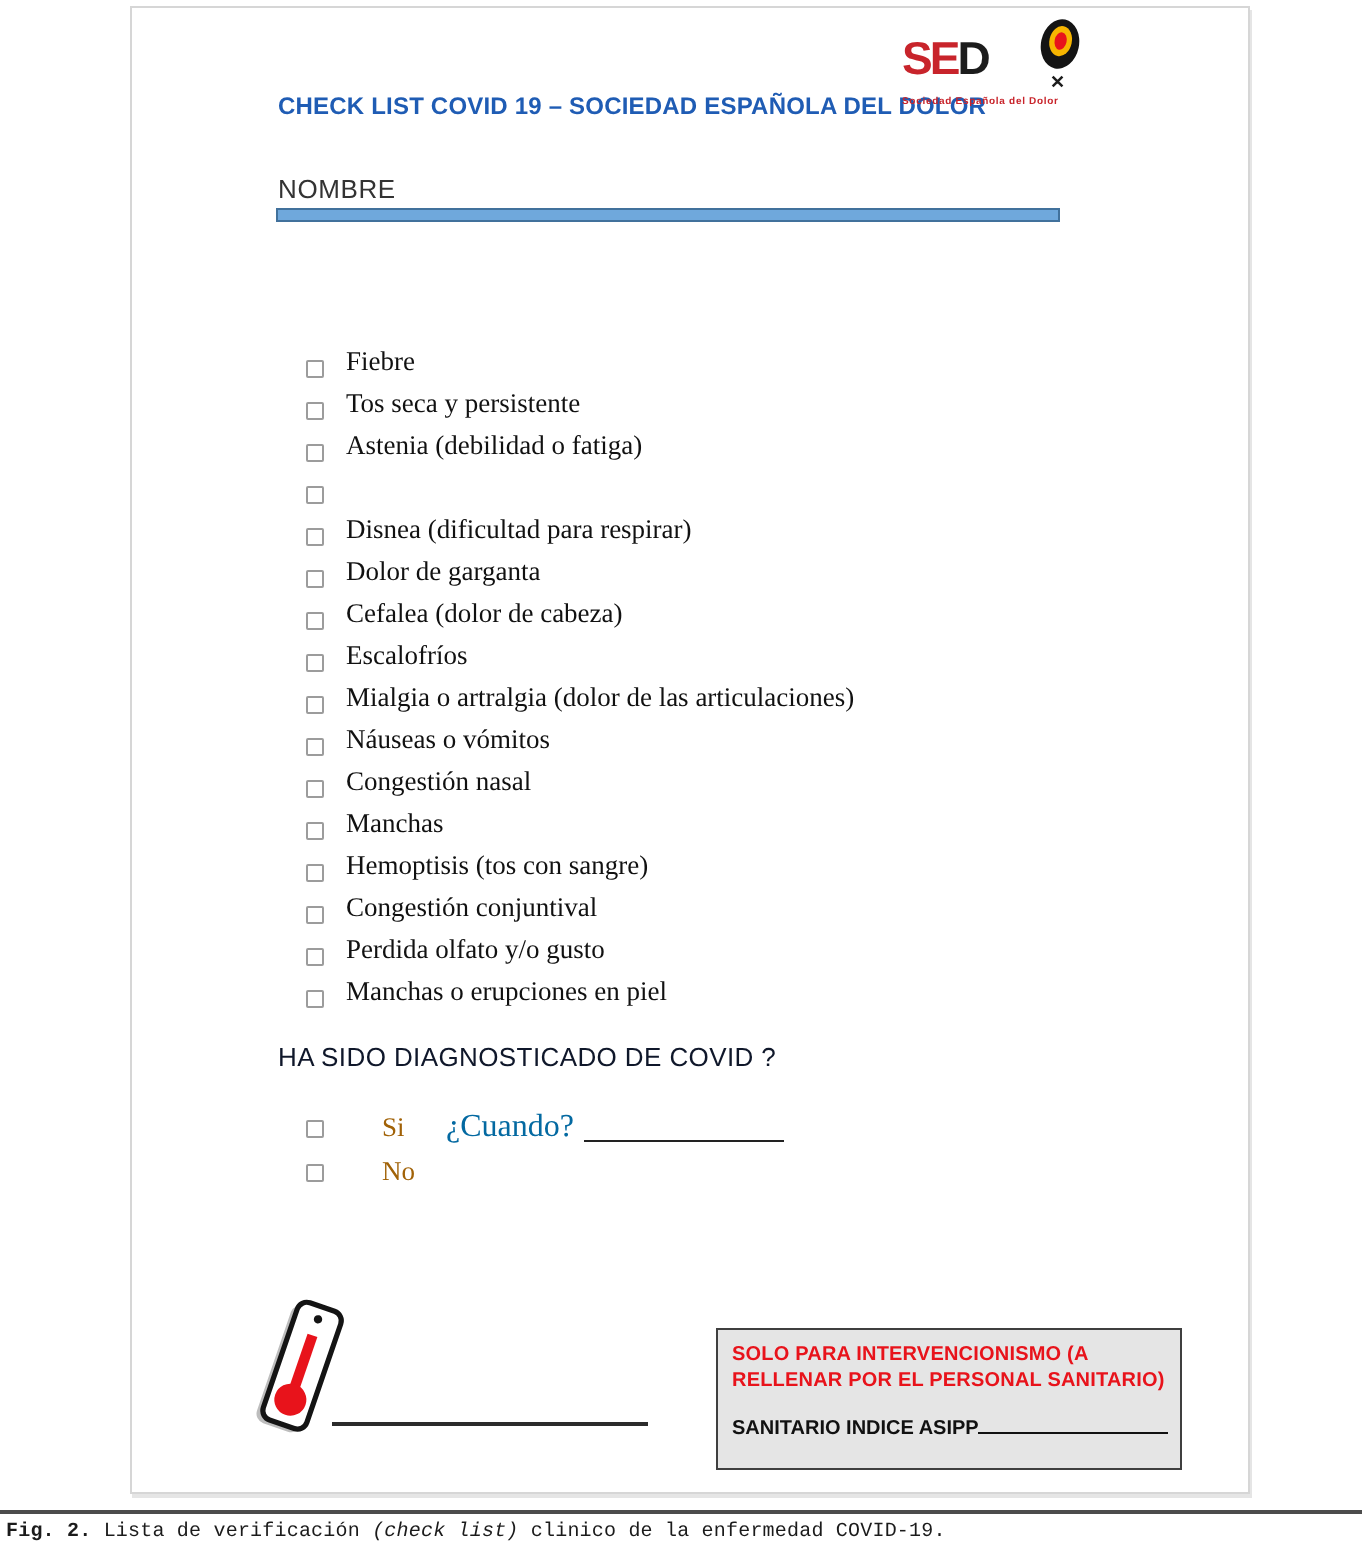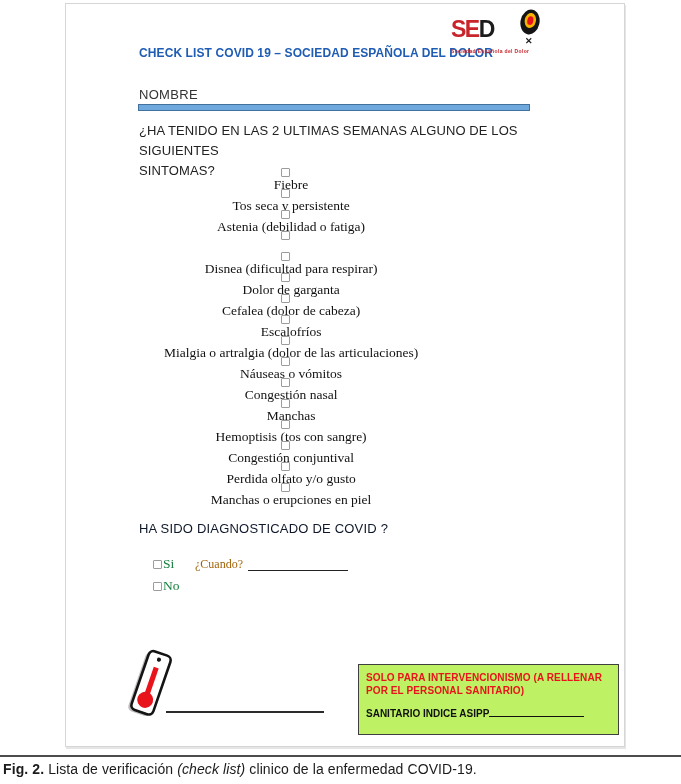--- a/index.html
+++ b/index.html
@@ -28,48 +28,48 @@
   
   .name-label { position:absolute; left:73px; top:83px; font-size:13px; color:#333; letter-spacing:.3px; }
   .name-bar { position:absolute; left:72px; top:100px; width:392px; height:7px;
               background:var(--bar-fill); border:1px solid var(--bar-border); }
 
   .question { position:absolute; left:73px; top:117px; width:445px; font-size:13px;
               color:#222; line-height:20px; letter-spacing:.1px; }
 
   
   .checklist { position:absolute; left:87px; top:164px; }
-  .check-row { display:flex; align-items:center; height:21px;flex-direction:column; }
+  .check-row { display:flex; align-items:flex-end; height:21px; }
   .cb { width:9px; height:9px; border:1px solid #9c9c9c; border-radius:1px; background:#fff; flex:none; }
   .cb-label { margin-left:11px; font-family:"Liberation Serif","DejaVu Serif",serif;
               font-size:13.5px; color:#111; white-space:nowrap; }
 
   
   .diag-heading { position:absolute; left:73px; top:517px; font-size:13px; color:#0f172a; letter-spacing:.2px; }
   .diag-rows { position:absolute; left:87px; top:549px; }
   .diag-row { display:flex; align-items:center; height:22px; }
-  .diag-label { margin-left:1px; width:32px; font-family:"Liberation Serif","DejaVu Serif",serif;
-                font-size:13.5px; color:#15803d; }
-  .cuando-label { font-family:"Liberation Serif","DejaVu Serif",serif; font-size:12px; color:#a16207; }
+  .diag-label { margin-left:29px; width:32px; font-family:"Liberation Serif","DejaVu Serif",serif;
+                font-size:13.5px; color:#a16207; }
+  .cuando-label { font-family:"Liberation Serif","DejaVu Serif",serif; font-size:16px; color:#0369a1; }
   .blank-line { display:inline-block; width:100px; height:13px; border-bottom:1.5px solid #222; margin-left:5px; }
 
   
   .thermo { position:absolute; left:60px; top:643px; }
   .sig-line { position:absolute; left:100px; top:695px; width:158px; height:14px; border-bottom:2px solid #2b2b2b; }
 
-  .intervention-box { position:absolute; left:292px; top:660px; width:261px; height:71px;
-                      border:1.6px solid #3f3f3f; padding:6px 7px 0; background:#bef264; }
+  .intervention-box { position:absolute; left:292px; top:660px; width:233px; height:71px;
+                      border:1.6px solid #3f3f3f; padding:6px 7px 0; background:#e5e5e5; }
   .intervention-red { font-size:10px; font-weight:bold; color:var(--alert-red);
                       line-height:13px; letter-spacing:.1px; }
   .intervention-score { margin-top:11px; font-size:10px; font-weight:bold; color:#111; white-space:nowrap; }
   .score-blank { display:inline-block; width:95px; height:9px; border-bottom:1.5px solid #111; }
 
   
   .caption-rule { position:absolute; left:0; top:755px; width:681px; height:2px; background:#4c4c4c; }
-  .caption { position:absolute; left:3px; top:761px; font-size:14px; color:#1b1b1b; letter-spacing:.1px; white-space:nowrap; }
+  .caption { position:absolute; left:3px; top:761px; font-size:10px; color:#1b1b1b; letter-spacing:.1px; white-space:nowrap;font-family:Liberation Mono, monospace; }
   .caption .fig { font-weight:bold; }
   .caption .it { font-style:italic; }
 </style>
 </head>
 <body>
 
 <div class="fig-canvas">
 
   <div class="page">
 
@@ -86,24 +86,20 @@
           <ellipse cx="13" cy="12.5" rx="3" ry="4.4" fill="#E8131B"></ellipse>
         </g>
       </svg>
       <span class="logo-x">✕</span>
       <div class="logo-tagline">Sociedad Española del Dolor</div>
     </div>
 
     <div class="name-label">NOMBRE</div>
     <div class="name-bar"></div>
 
-    <div class="question">
-      <div>¿HA TENIDO EN LAS  2 ULTIMAS SEMANAS ALGUNO DE LOS SIGUIENTES</div>
-      <div>SINTOMAS?</div>
-    </div>
 
     <div class="checklist">
         <div class="check-row">
           <span class="cb"></span>
           <span class="cb-label">Fiebre</span>
         </div>
         <div class="check-row">
           <span class="cb"></span>
           <span class="cb-label">Tos seca y persistente</span>
         </div>

